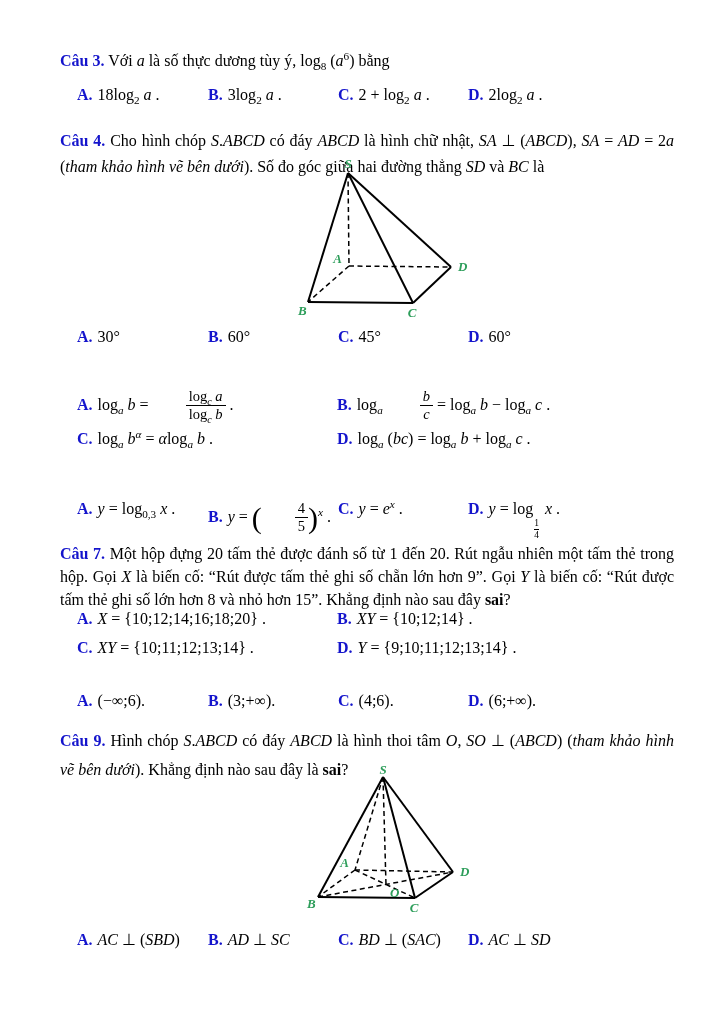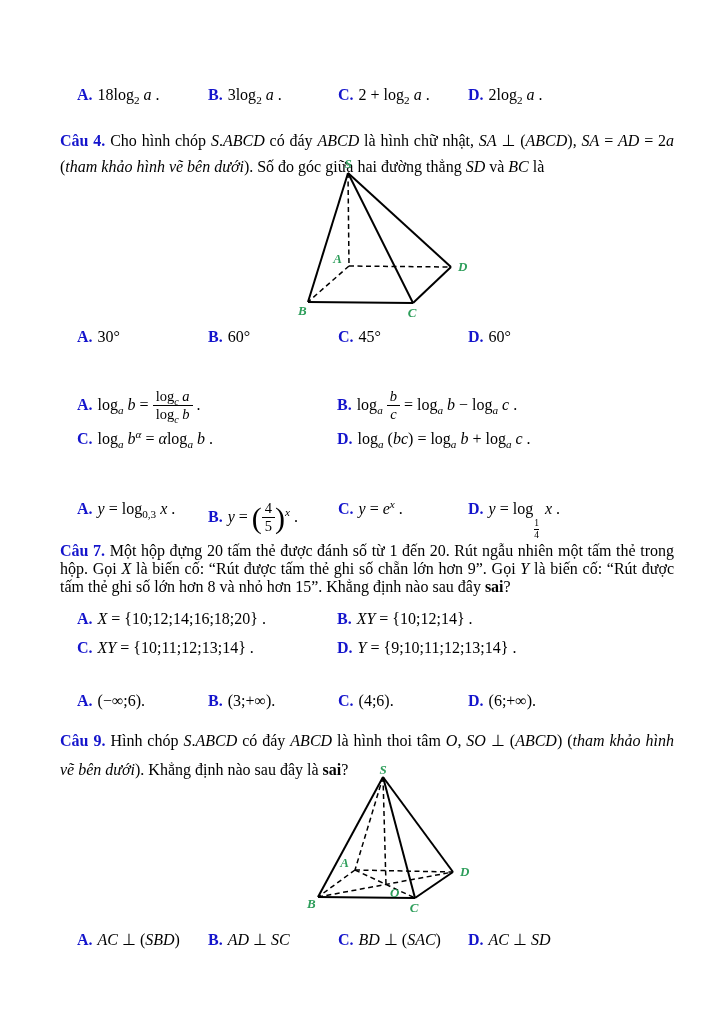--- a/index.html
+++ b/index.html
@@ -1,52 +1,56 @@
 <!DOCTYPE html>
 <html style="--blue: #1414cc; --green: #2e9e5b; --ink: #000000;"><head>
 <meta charset="utf-8">
 <style>
   :root { --blue:#1414cc; --green:#2e9e5b; --ink:#000000; }
   * { box-sizing: border-box; }
   body { margin:0; background:#fff; font-family:"Liberation Serif", serif; color:var(--ink); }
   .page { position:relative; width:725px; height:1024px; background:#ffffff; overflow:hidden; }
 
   .qtext { position:absolute; left:60px; width:614px; margin:0; font-size:16px; line-height:26px; text-align:justify; }
-  .qtext.lh23 { line-height:18px; }
+  .qtext.lh23 { line-height:23px; }
   .qtext.lh25 { line-height:29px; }
   .ql { color:var(--blue); font-weight:bold; }
 
   .orow { position:absolute; left:60px; width:614px; height:0; }
   .opt { position:absolute; top:0; white-space:nowrap; font-size:16px; }
   .ol { color:var(--blue); font-weight:bold; margin-right:5px; }
   .c1{left:17px} .c2{left:148px} .c3{left:278px} .c4{left:408px}
   .g1{left:17px} .g2{left:277px}
 
   sub, sup { font-size:70%; line-height:0; }
 
   .fr { display:inline-flex; flex-direction:column; align-items:center; vertical-align:middle; font-size:14.5px; line-height:1.2; text-align:center; }
-  .fr > span { padding:0 3px; }
+  .fr > span { padding:0 3px;margin-left:33px; }
   .fr > span:first-child { border-bottom:1px solid #000; }
 
   .bigp { font-size:30px; vertical-align:middle; line-height:0; }
 
   .subfr { display:inline-flex; flex-direction:column; align-items:center; font-size:9.5px; line-height:1.15; vertical-align:-12px; margin:0 2px 0 1px; }
   .subfr > span:first-child { border-bottom:1px solid #000; }
 
   .fig { position:absolute; }
   .fig line { stroke:#000; }
   .fig .solid { stroke-width:2; }
   .fig .dash  { stroke-width:1.5; stroke-dasharray:5 3.5; }
   .flabel { fill:var(--green); font-style:italic; font-weight:bold; font-size:13px; font-family:"Liberation Serif", serif; }
 </style>
 </head>
 <body>
 
 <div class="page">
 
+  <p class="qtext" style="top:48px">
+    <b class="ql">Câu 3.</b>
+    <span>Với <i>a</i> là số thực dương tùy ý, log<sub>8</sub> (<i>a</i><sup>6</sup>) bằng</span>
+  </p>
   <div class="orow" style="top:86px">
     <span class="opt c1"><b class="ol">A.</b><span>18log<sub>2</sub> <i>a</i> .</span></span>
     <span class="opt c2"><b class="ol">B.</b><span>3log<sub>2</sub> <i>a</i> .</span></span>
     <span class="opt c3"><b class="ol">C.</b><span>2 + log<sub>2</sub> <i>a</i> .</span></span>
     <span class="opt c4"><b class="ol">D.</b><span>2log<sub>2</sub> <i>a</i> .</span></span>
   </div>
 
   <p class="qtext" style="top:128px">
     <b class="ql">Câu 4.</b>
     <span>Cho hình chóp <i>S</i>.<i>ABCD</i> có đáy <i>ABCD</i> là hình chữ nhật, <i>SA</i> ⊥ (<i>ABCD</i>), <i>SA</i> = <i>AD</i> = 2<i>a</i> (<i>tham khảo hình vẽ bên dưới</i>). Số đo góc giữa hai đường thẳng <i>SD</i> và <i>BC</i> là</span>

